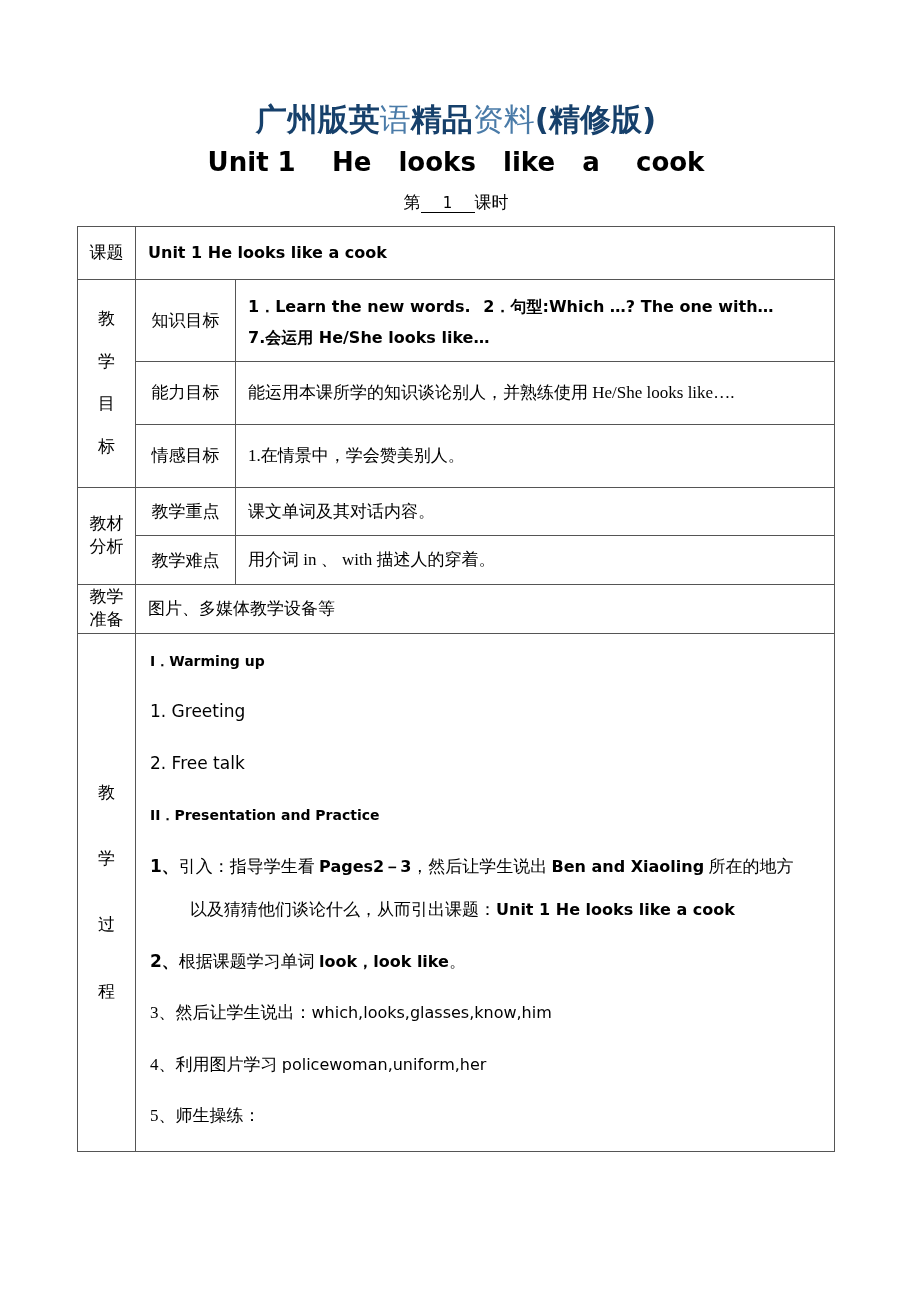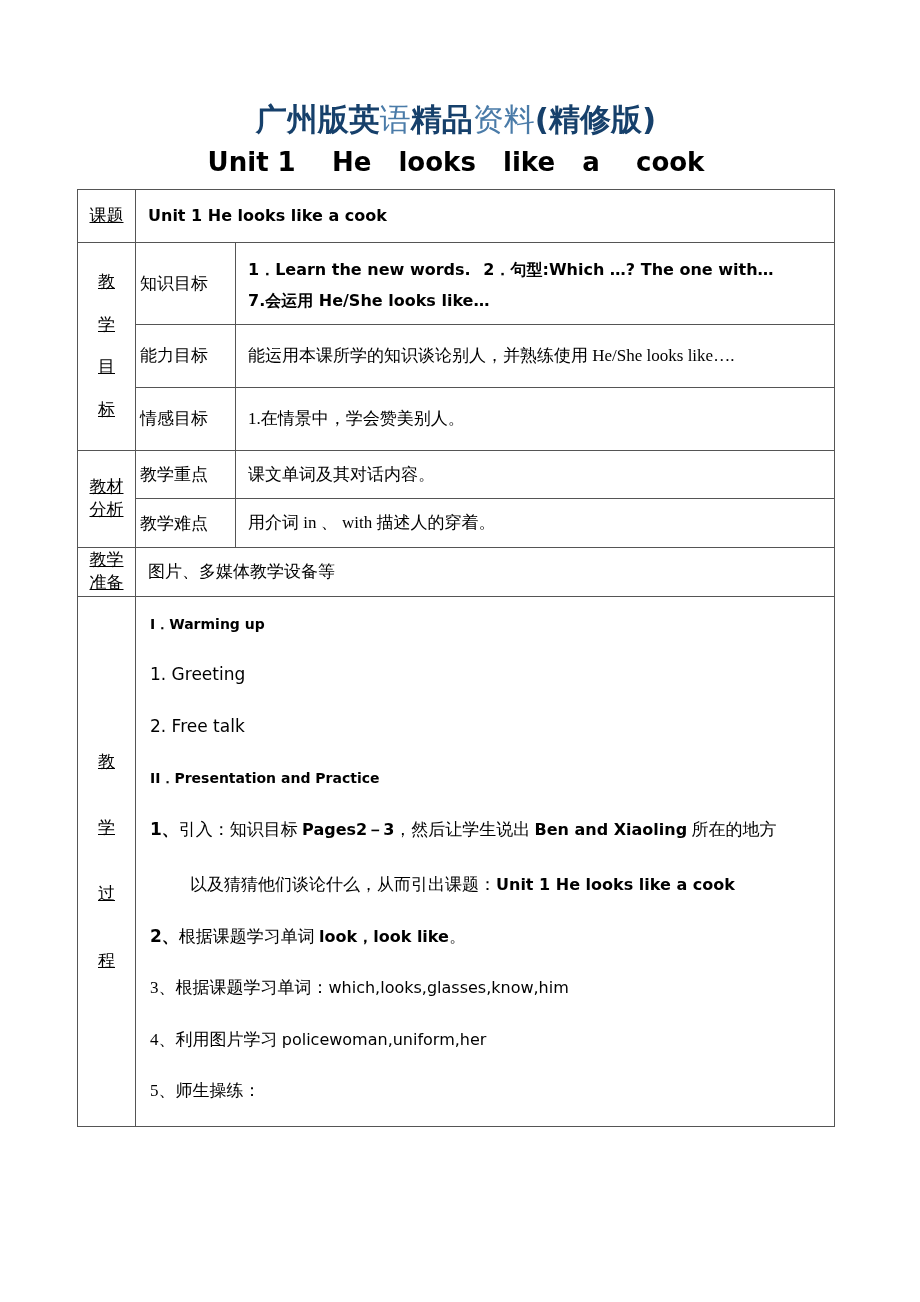--- a/index.html
+++ b/index.html
@@ -84,27 +84,26 @@
 
   .col-a { width: 58px; }
   .col-b { width: 100px; }
 
   
   .vlabel {
     text-align: center;
     font-size: 17px;
     line-height: 2.5;
     font-family: "Liberation Serif", serif;
-    text-decoration: underline;
   }
   .vlabel.tight { line-height: 1.35; }
   .vlabel.veryairy { line-height: 3.9; }
 
   .hlabel {
-    text-align: left;
+    text-align: center;
     font-size: 17px;
     font-family: "Liberation Serif", serif;
     padding: 6px 4px;
   }
 
   .cell-body {
     padding: 8px 10px 8px 12px;
     font-size: 17px;
     font-family: "Liberation Serif", serif;
     line-height: 1.85;
@@ -149,39 +148,42 @@
     font-weight: bold;
     font-size: 14px;
   }
   .p-plain {
     font-family: "DejaVu Sans", "Liberation Sans", sans-serif;
     font-weight: normal;
     font-size: 17px;
   }
   .p-indent2 {
     display: block;
-    margin-top: 30px;
+    margin-top: 18px;
     padding-left: 40px;
   }
   .cn-num {
     font-family: "DejaVu Sans", sans-serif;
     font-weight: bold;
   }
 </style>
 </head>
 <body>
 
 <div class="page">
 
   <div class="banner">
     <span class="bold-nav">广州版英</span><span class="thin-steel">语</span><span class="bold-nav">精品</span><span class="thin-steel">资料</span><span class="bold-nav">(精修版)</span>
   </div>
 
   <div class="doc-title">Unit 1    He   looks   like   a    cook</div>
 
+  <div class="period-line">
+    <span>第</span><span class="blank">1</span><span>课时</span>
+  </div>
 
   <table class="lesson">
     <colgroup>
       <col class="col-a">
       <col class="col-b">
       <col>
     </colgroup>
     <tbody>
 
       <tr>
@@ -296,30 +298,30 @@
 
             <div class="p-item">
               <span class="p-plain">2. Free talk</span>
             </div>
 
             <div class="p-item">
               <span class="p-head">II．Presentation and Practice</span>
             </div>
 
             <div class="p-item">
-              <span class="cn-num">1、</span><span>引入：知识目标 </span><span class="en">Pages2－3</span><span>，然后让学生说出 </span><span class="en">Ben and    Xiaoling</span><span> 所在的地方</span>
+              <span class="cn-num">1、</span><span>引入：指导学生看 </span><span class="en">Pages2－3</span><span>，然后让学生说出 </span><span class="en">Ben and    Xiaoling</span><span> 所在的地方</span>
               <span class="p-indent2"><span>以及猜猜他们谈论什么，从而引出课题：</span><span class="en">Unit 1 He   looks   like   a     cook</span></span>
             </div>
 
             <div class="p-item">
               <span class="cn-num">2、</span><span>根据课题学习单词 </span><span class="en">look，look   like</span><span>。</span>
             </div>
 
             <div class="p-item">
-              <span>3、</span><span>根据课题学习单词：</span><span class="en-reg">which,looks,glasses,know,him</span>
+              <span>3、</span><span>然后让学生说出：</span><span class="en-reg">which,looks,glasses,know,him</span>
             </div>
 
             <div class="p-item">
               <span>4、</span><span>利用图片学习 </span><span class="en-reg">policewoman,uniform,her</span>
             </div>
 
             <div class="p-item">
               <span>5、</span><span>师生操练：</span>
             </div>
 

